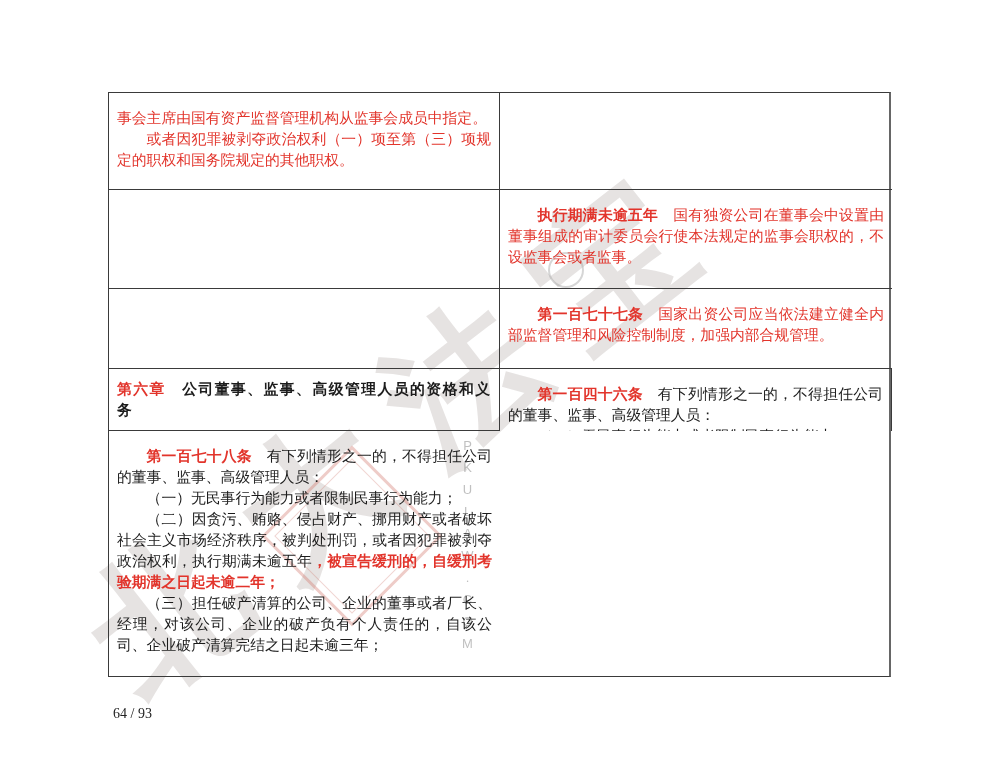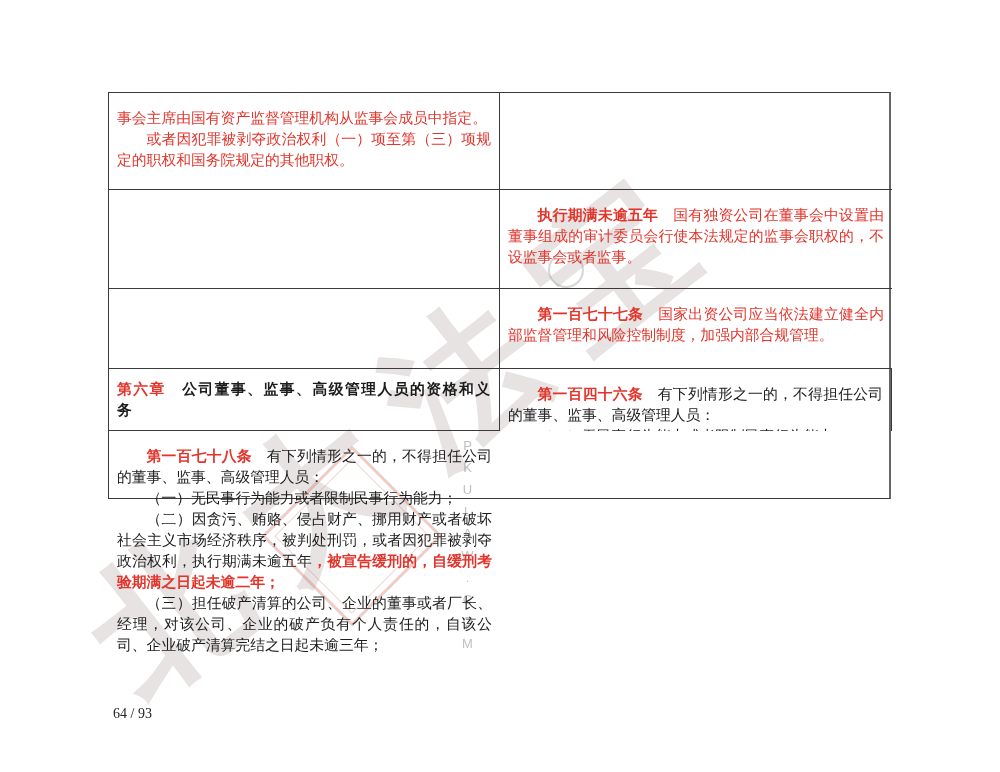--- a/index.html
+++ b/index.html
@@ -57,21 +57,21 @@
     left: 548px; top: 252px;
     width: 36px; height: 36px;
     border-radius: 50%;
     border: 2px solid rgba(165, 165, 165, 0.45);
   }
 
   
   .cmp-table {
     position: absolute;
     left: 108px; top: 92px;
-    width: 783px; height: 407px;
+    width: 783px; height: 585px;
     display: grid;
     grid-template-columns: 391px 392px;
     grid-template-rows: 97px 99px 80px 62px 233px;
     border-top: 1px solid var(--border);
     border-left: 1px solid var(--border);
     border-right: 2px solid #666;
     border-bottom: 1px solid var(--border);
     background: transparent;
   }
   .cell {

